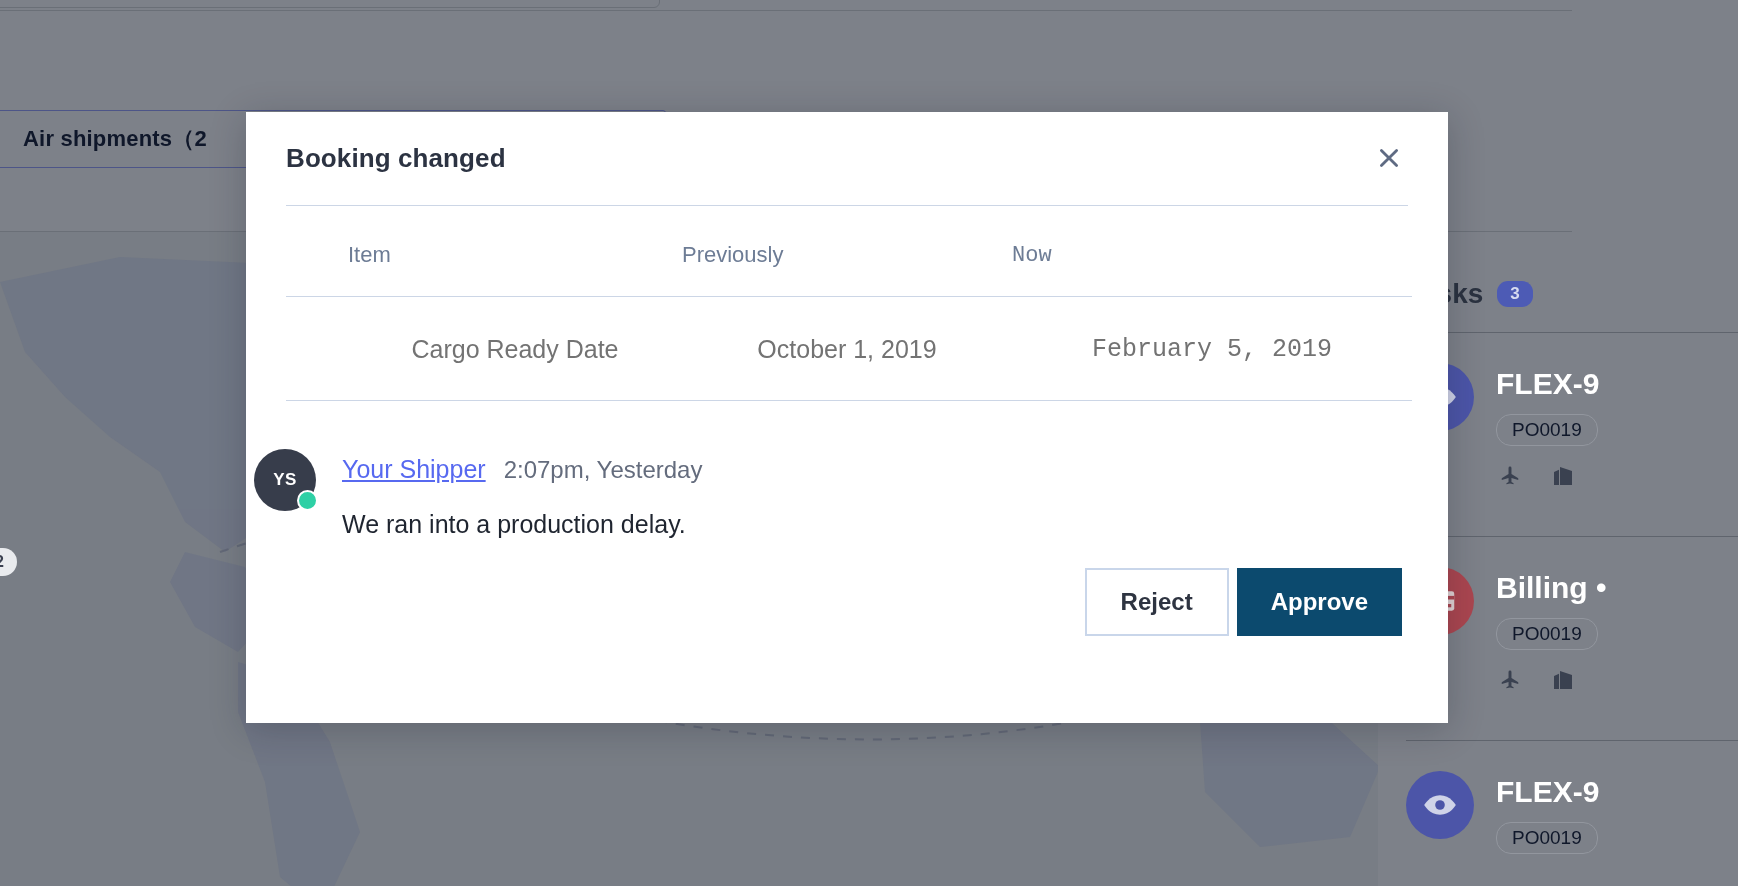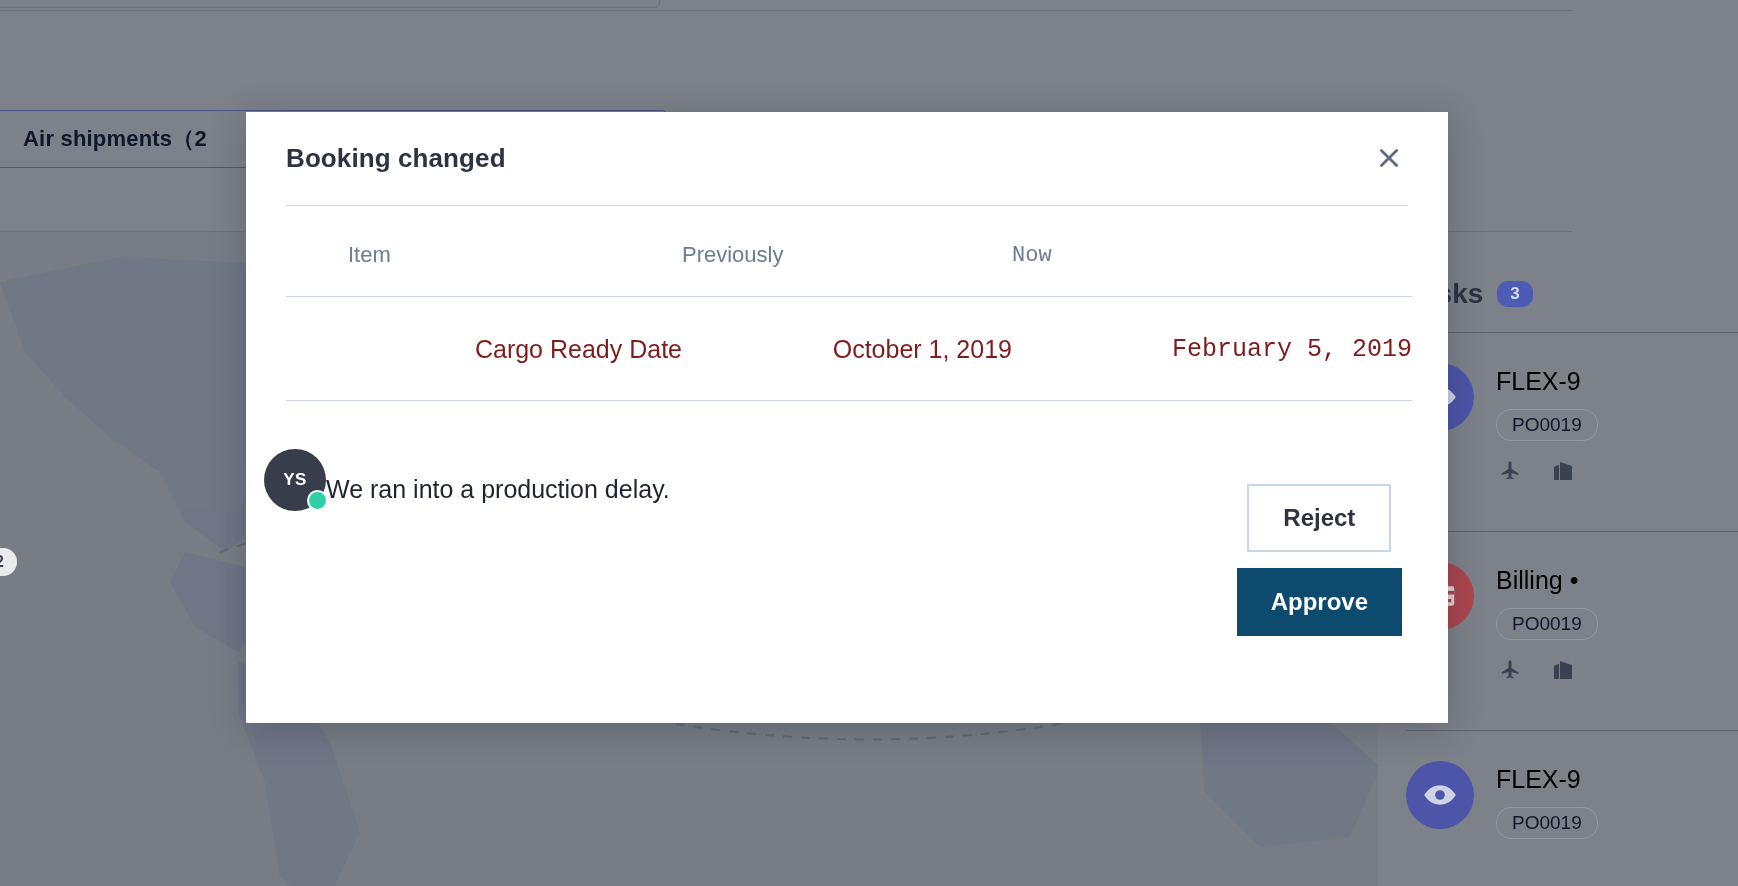--- a/index.html
+++ b/index.html
@@ -57,21 +57,21 @@
   }
   .task-sep{height:1px;background:#5f646d;margin:22px 0 0 0;}
   .task{display:flex;gap:22px;padding:30px 0 22px 0;}
   .task-avatar{
     width:68px;height:68px;border-radius:50%;flex:0 0 68px;
     display:flex;align-items:center;justify-content:center;
   }
   .task-avatar.blue{background:#4c55a8;}
   .task-avatar.red{background:#ab4650;}
   .task-body{padding-top:4px;min-width:0;}
-  .task-title{font-size:25px;font-weight:normal;color:#000000;white-space:nowrap;}
+  .task-title{font-size:30px;font-weight:bold;color:#ffffff;white-space:nowrap;}
   .task-pill{
     display:inline-block;margin-top:13px;border:1px solid #92969e;
     border-radius:15px;padding:4px 15px;font-size:19px;color:#0f172a;
     white-space:nowrap;
   }
   .task-icons{display:flex;gap:26px;margin-top:18px;color:#3a4150;}
 
   
   #modal{
     position:absolute;left:246px;top:112px;width:1202px;height:611px;
@@ -91,47 +91,47 @@
 
   
   #change-table{
     width:calc(100% - 76px);margin:0 40px;border-collapse:collapse;table-layout:fixed;
   }
   #change-table th{
     text-align:left;font-weight:normal;font-size:22px;color:#6d7c95;
     padding:36px 0 28px 0;border-bottom:1px solid #ccd6e6;
   }
   #change-table td{
-    text-align:right;font-size:25px;color:#7f1d1d;padding:38px 0 36px 0;
+    text-align:center;font-size:25px;color:#737373;padding:38px 0 36px 0;
     border-bottom:1px solid #ccd6e6;
   }
   .col-item{width:334px;padding-left:62px !important;}
   .col-prev{width:330px;}
   .col-now{width:auto;font-family:Liberation Mono, monospace;}
 
   
-  #comment{display:flex;padding:48px 40px 0 18px;}
+  #comment{display:flex;gap:26px;padding:48px 40px 0 8px;}
   #avatar{position:relative;width:62px;height:62px;flex:0 0 62px;}
   #avatar-circle{
     width:62px;height:62px;border-radius:50%;background:#373d4b;
     display:flex;align-items:center;justify-content:center;
     color:#fff;font-size:17px;font-weight:bold;letter-spacing:.5px;
   }
   #avatar-status{
     position:absolute;right:-2px;bottom:0px;width:17px;height:17px;
     border-radius:50%;background:#2ed0a5;border:2px solid #fff;box-sizing:content-box;
   }
   #comment-meta{display:flex;align-items:baseline;gap:18px;padding-top:6px;}
   #comment-author{font-size:25px;color:#5769f0;}
   #comment-time{font-size:24px;color:#646c7d;}
   #comment-text{font-size:25px;color:#1f2530;padding-top:26px;}
 
   
   #actions{
-    position:absolute;right:46px;bottom:87px;display:flex;gap:16px;align-items:center;flex-direction:column;
+    position:absolute;right:46px;bottom:87px;display:flex;gap:8px;align-items:center;
   }
   .btn{
     font-family:inherit;font-size:24px;font-weight:bold;cursor:pointer;
     box-sizing:border-box;
   }
   #reject-btn{
     background:#fff;border:2px solid #c9d6ea;color:#2e3441;
     padding:18px 34px;
   }
   #approve-btn{
@@ -296,20 +296,24 @@
       </tr>
     </tbody>
   </table>
 
   <div id="comment">
     <div id="avatar">
       <div id="avatar-circle">YS</div>
       <div id="avatar-status"></div>
     </div>
     <div>
+      <div id="comment-meta">
+        <a id="comment-author" href="#">Your Shipper</a>
+        <span id="comment-time">2:07pm, Yesterday</span>
+      </div>
       <div id="comment-text">We ran into a production delay.</div>
     </div>
   </div>
 
   <div id="actions">
     <button class="btn" id="reject-btn">Reject</button>
     <button class="btn" id="approve-btn">Approve</button>
   </div>
 </div>
 

